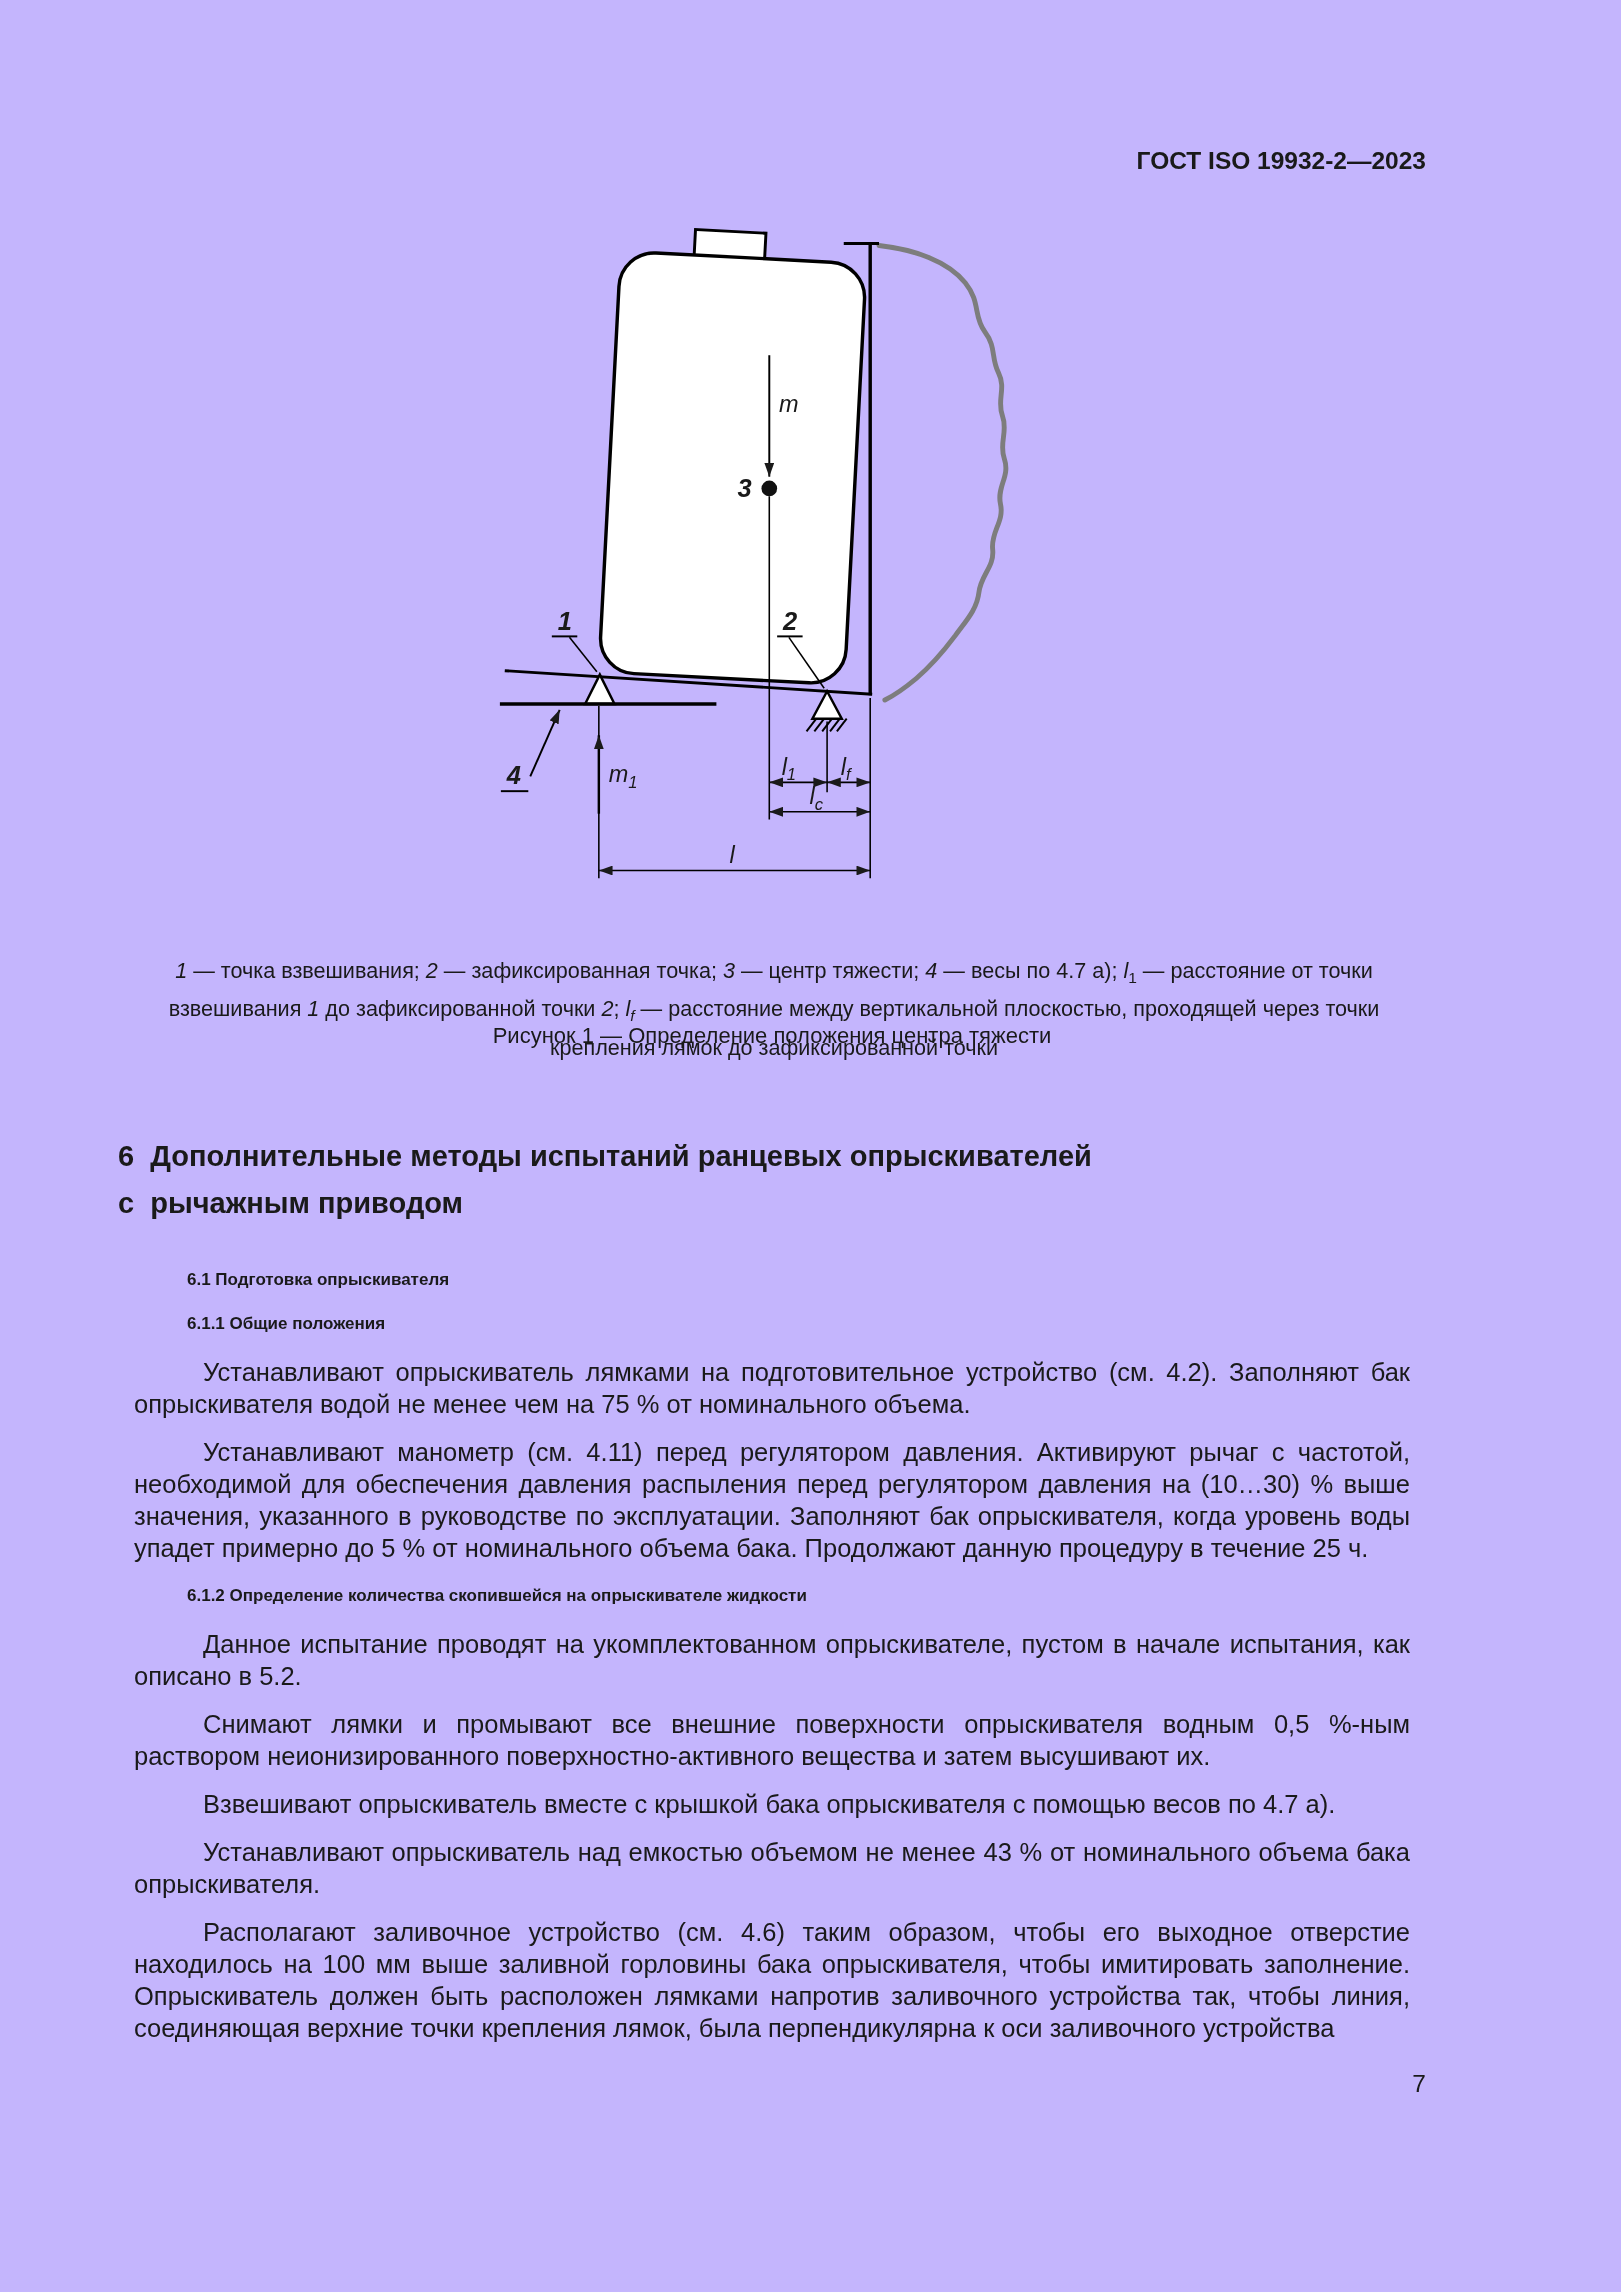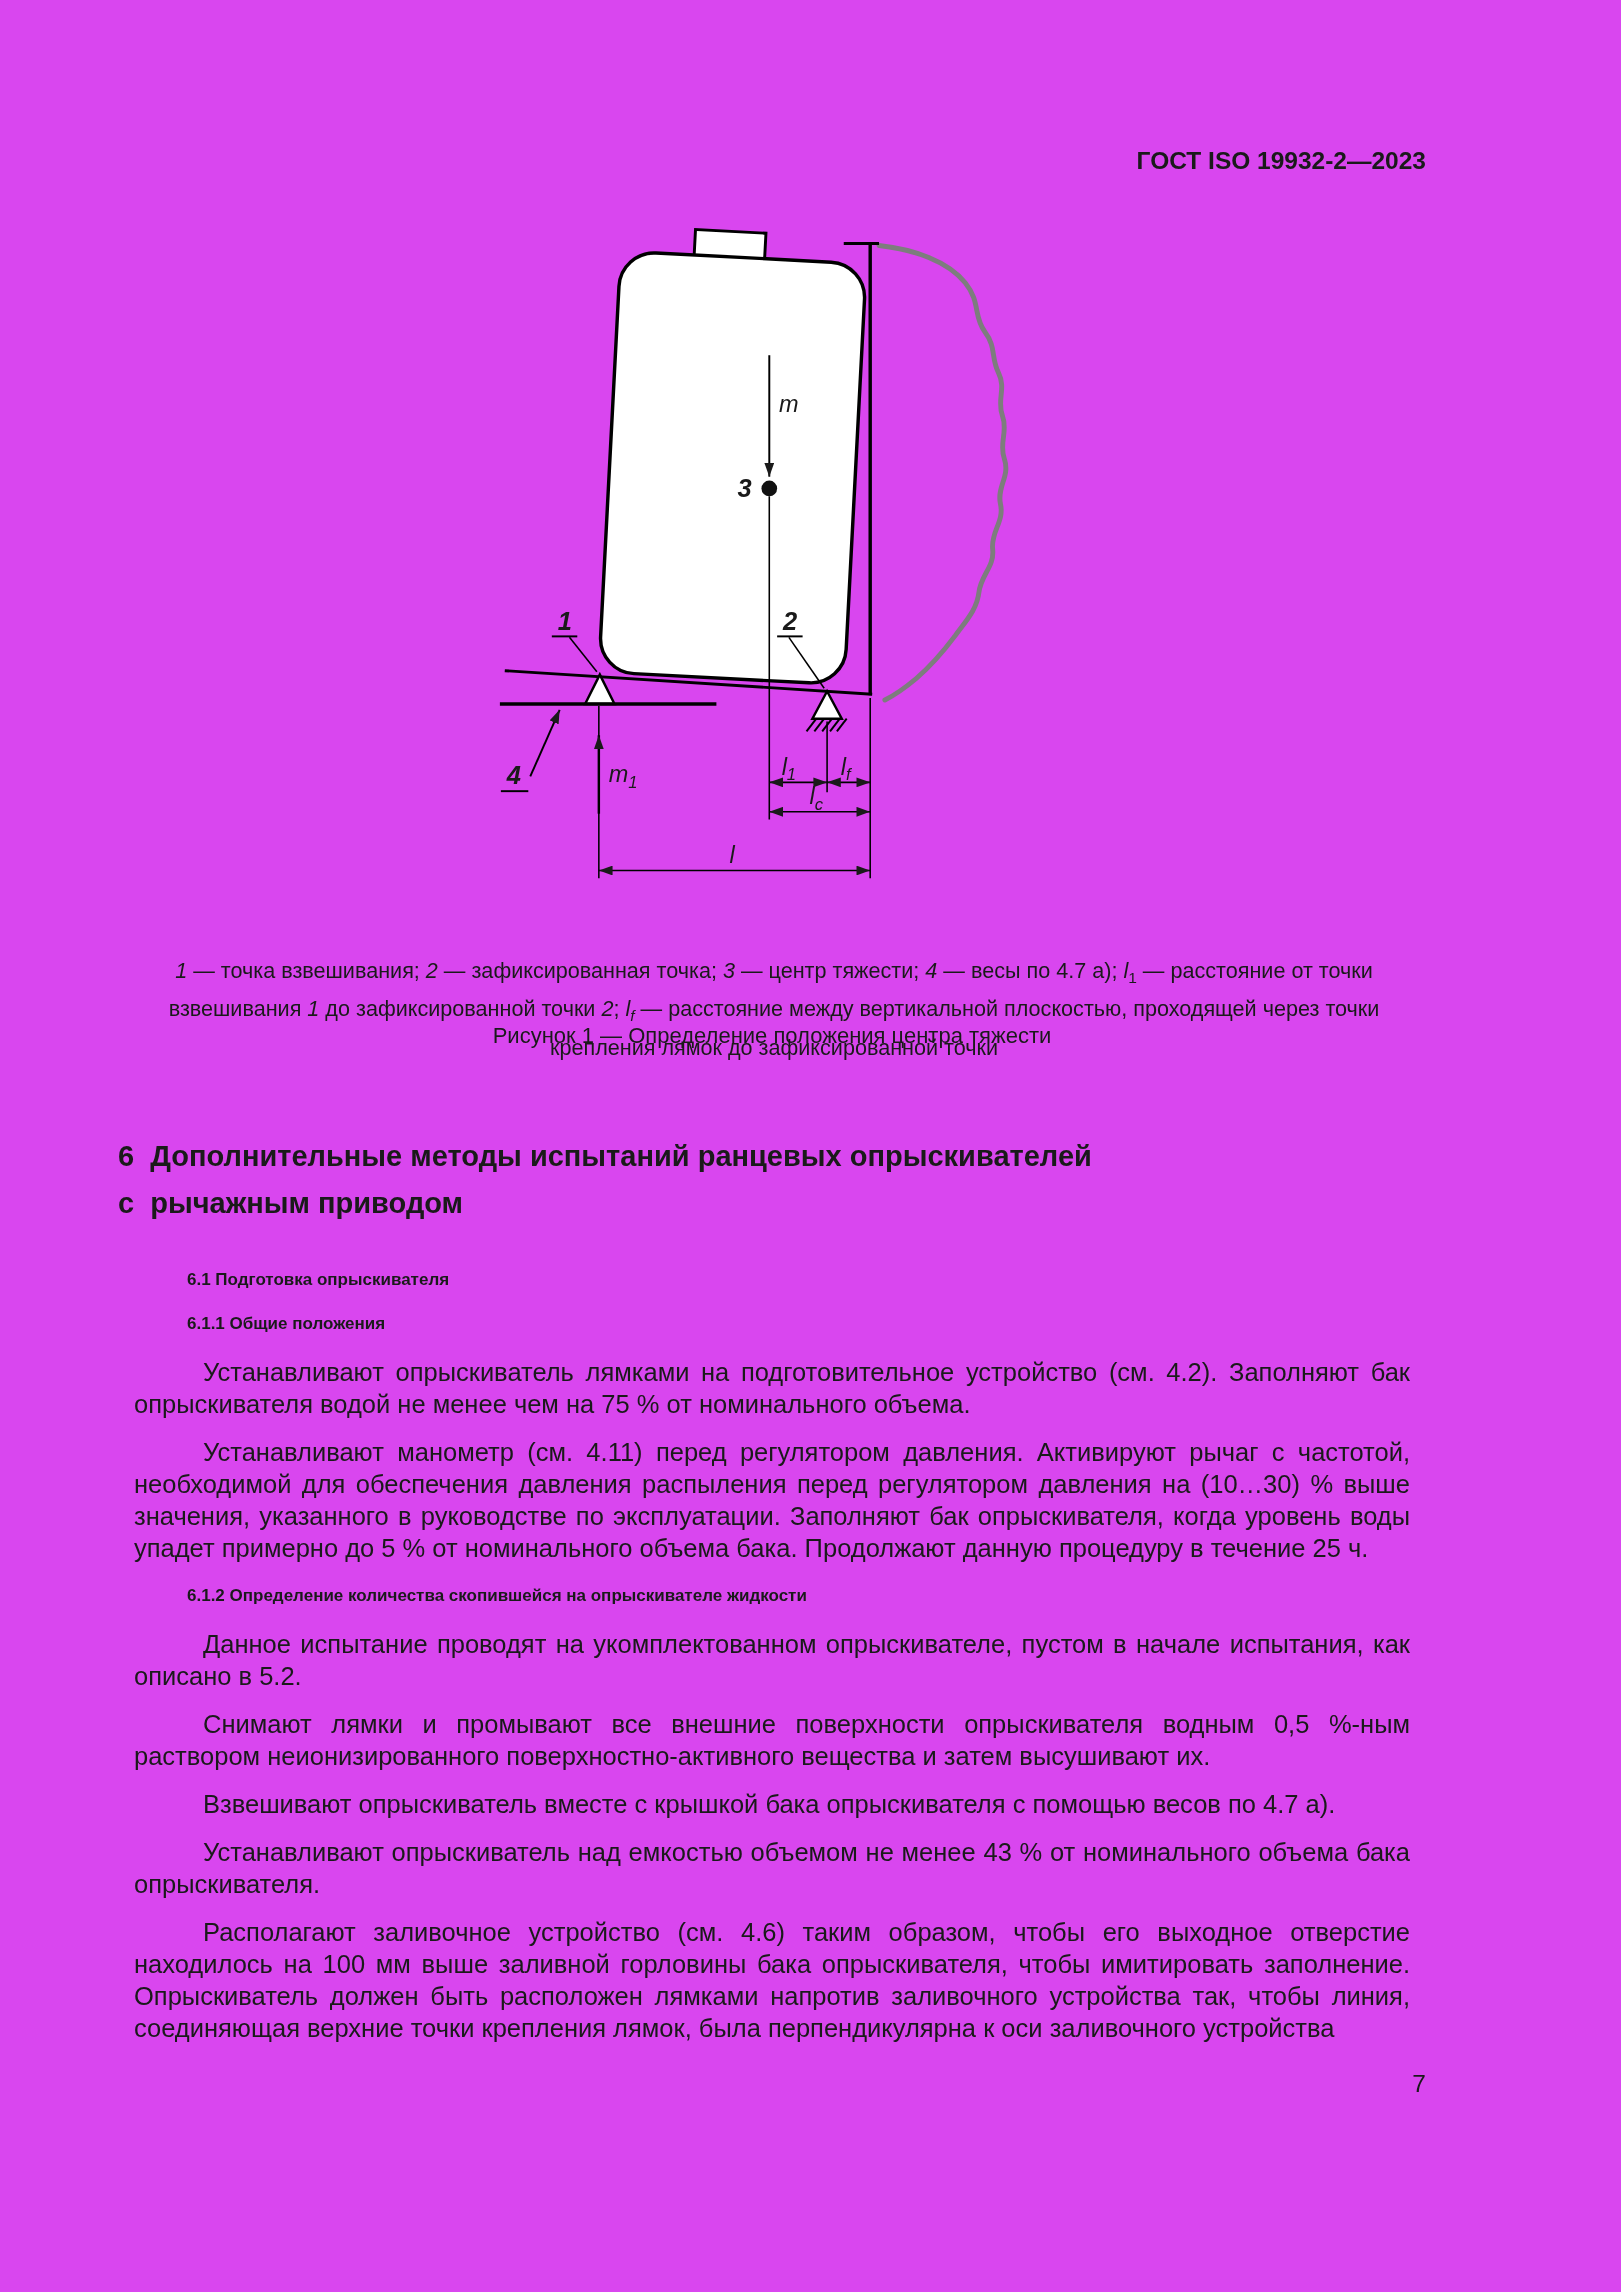--- a/index.html
+++ b/index.html
@@ -1,19 +1,19 @@
 <!DOCTYPE html>
 <html><head>
 <meta charset="utf-8">
 <style>
   html,body{margin:0;padding:0;background:#d9d9d9;}
   .page{
     position:relative;
     width:1621px;height:2293px;
-    background:#d946ef;
+    background:#c4b5fd;
     font-family:"Liberation Sans",sans-serif;
     color:#1a1a1a;
     overflow:hidden;
     margin:0 auto;
   }
   .header{
     position:absolute;top:147px;left:118px;width:1308px;
     text-align:right;font-weight:bold;font-size:24.5px;
   }
   .figure-wrap{position:absolute;left:495px;top:218px;width:529px;height:681px;}

